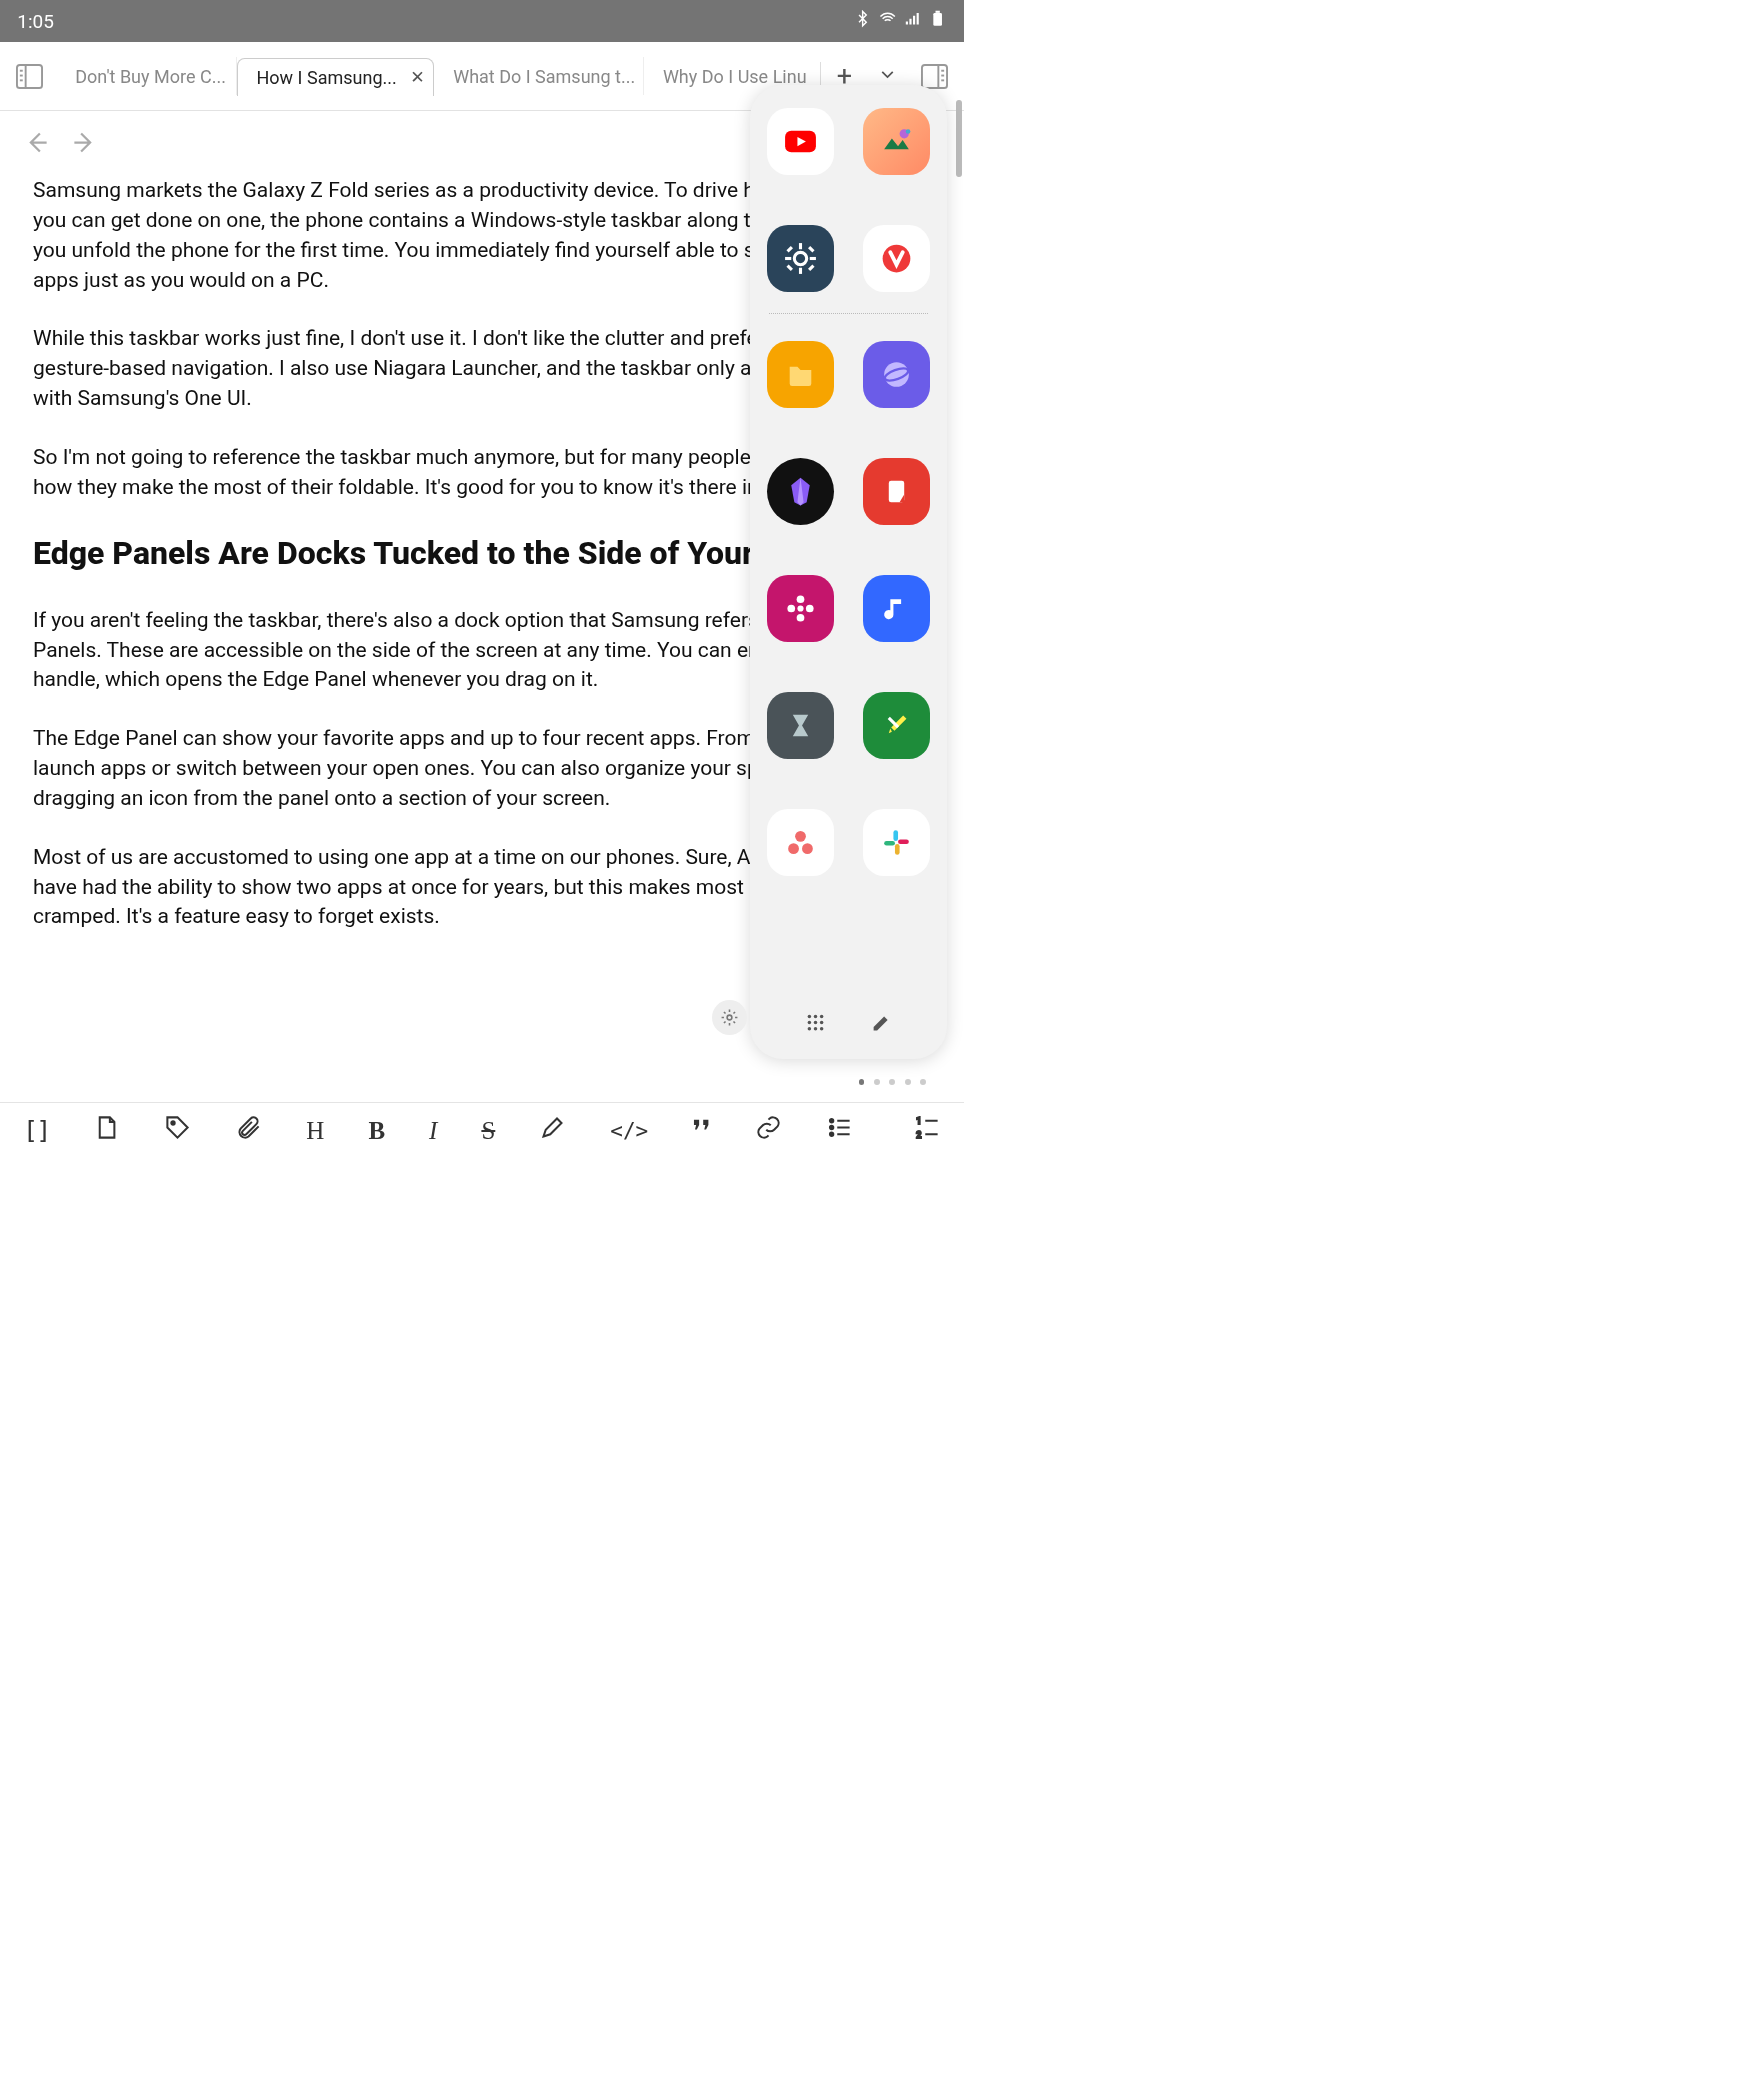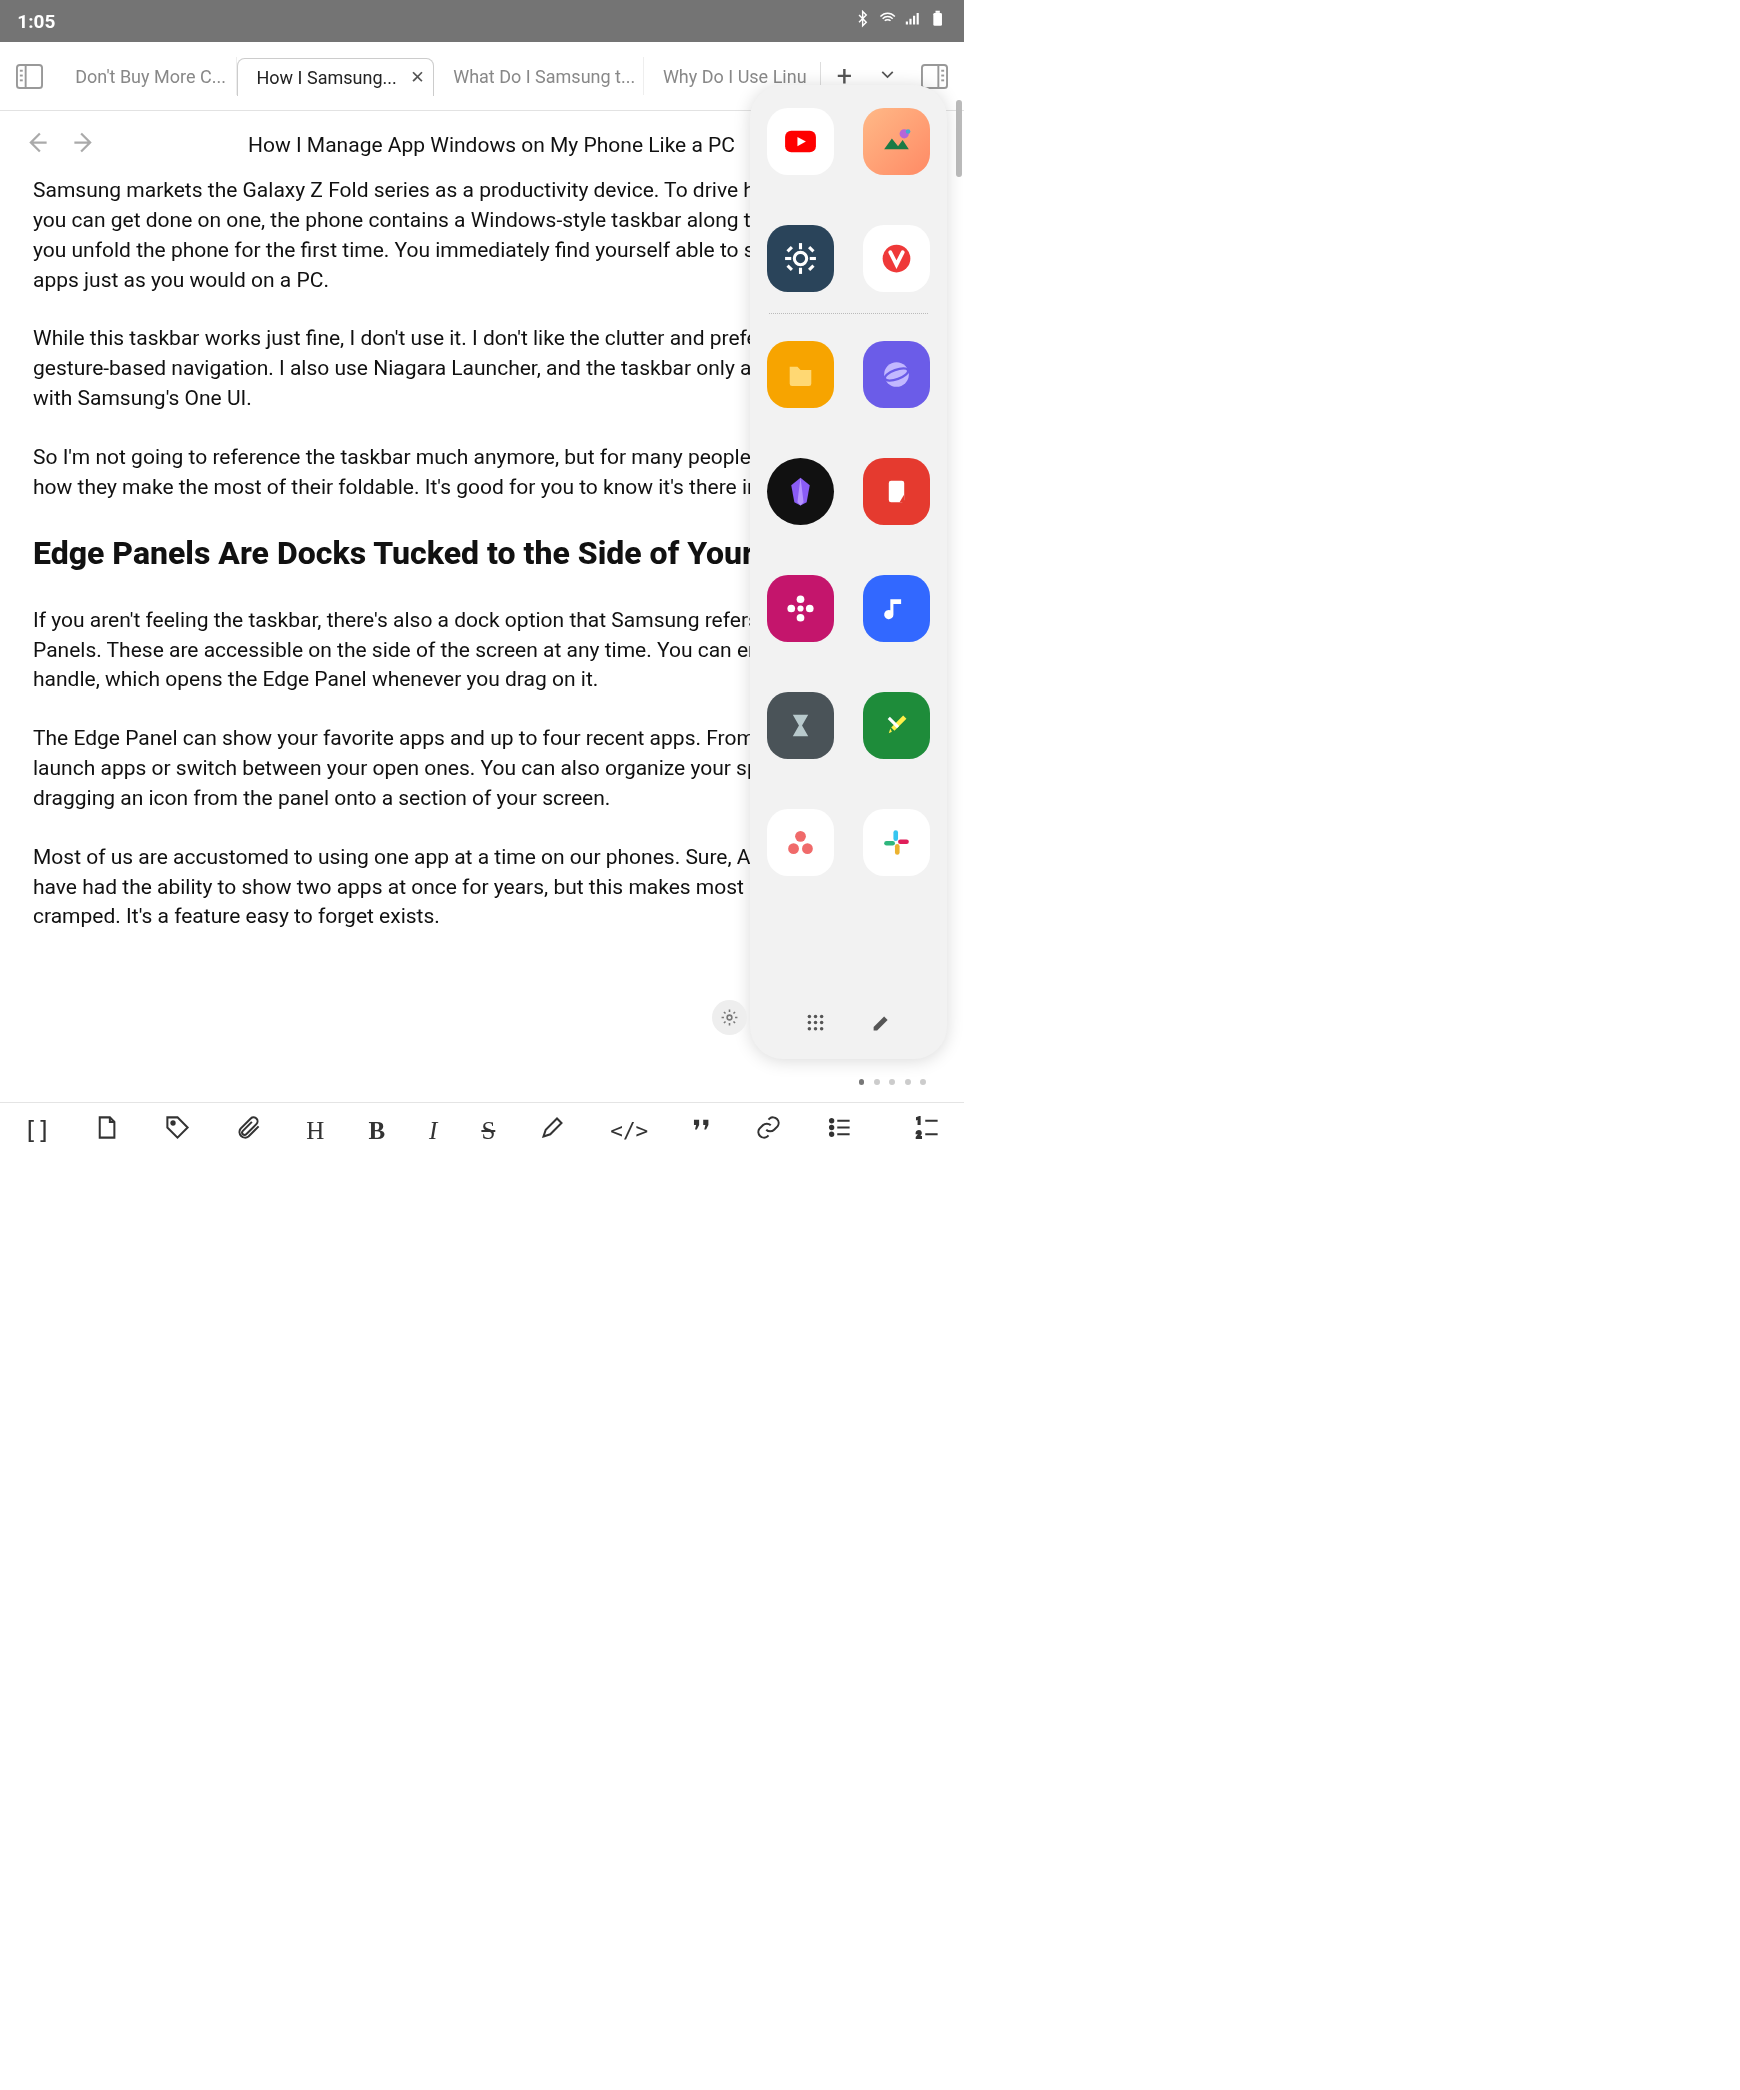--- a/index.html
+++ b/index.html
@@ -13,21 +13,21 @@
 }
 .status-bar {
   height: 42px;
   background: #747474;
   color: #fff;
   display: flex;
   align-items: center;
   justify-content: space-between;
   padding: 0 17.3px;
   font-size: 19px;
-  font-weight: 700;
+  font-weight: 400;
   gap: 9px;
 }
 .status-icons { display: flex; gap: 7.7px; align-items: center; }
 .status-icons svg { width: 17.3px; height: 17.3px; fill: #fff; }
 
 .tab-row {
   height: 69px;
   display: flex;
   align-items: center;
   padding: 0 1.9px;
@@ -216,21 +216,20 @@
   <span class="nav-arrow">
     <svg viewBox="0 0 24 24">
         <path d="M15 4l-8 8 8 8M7 12h14"></path>
       </svg>
   </span>
   <span class="nav-arrow">
     <svg viewBox="0 0 24 24">
         <path d="M9 4l8 8-8 8M17 12H3"></path>
       </svg>
   </span>
-  <div class="page-title">How I Manage App Windows on My Phone Like a PC</div>
 </div>
 
 <div class="content">
   <p style="margin-top:-1.9px">Samsung markets the Galaxy Z Fold series as a productivity device. To drive home how much you can get done on one, the phone contains a Windows-style taskbar along the bottom when you unfold the phone for the first time. You immediately find yourself able to switch between apps just as you would on a PC.</p>
   <p>While this taskbar works just fine, I don't use it. I don't like the clutter and prefer sticking with gesture-based navigation. I also use Niagara Launcher, and the taskbar only appears if you stick with Samsung's One UI.</p>
   <p>So I'm not going to reference the taskbar much anymore, but for many people, it's a core part of how they make the most of their foldable. It's good for you to know it's there in case you want it.</p>
   <h2>Edge Panels Are Docks Tucked to the Side of Your Screen</h2>
   <p>If you aren't feeling the taskbar, there's also a dock option that Samsung refers to as Edge Panels. These are accessible on the side of the screen at any time. You can enable a small handle, which opens the Edge Panel whenever you drag on it.</p>
   <p>The Edge Panel can show your favorite apps and up to four recent apps. From here, you can launch apps or switch between your open ones. You can also organize your split-screen by dragging an icon from the panel onto a section of your screen.</p>
   <p>Most of us are accustomed to using one app at a time on our phones. Sure, Android phones have had the ability to show two apps at once for years, but this makes most phones feel cramped. It's a feature easy to forget exists.</p>

